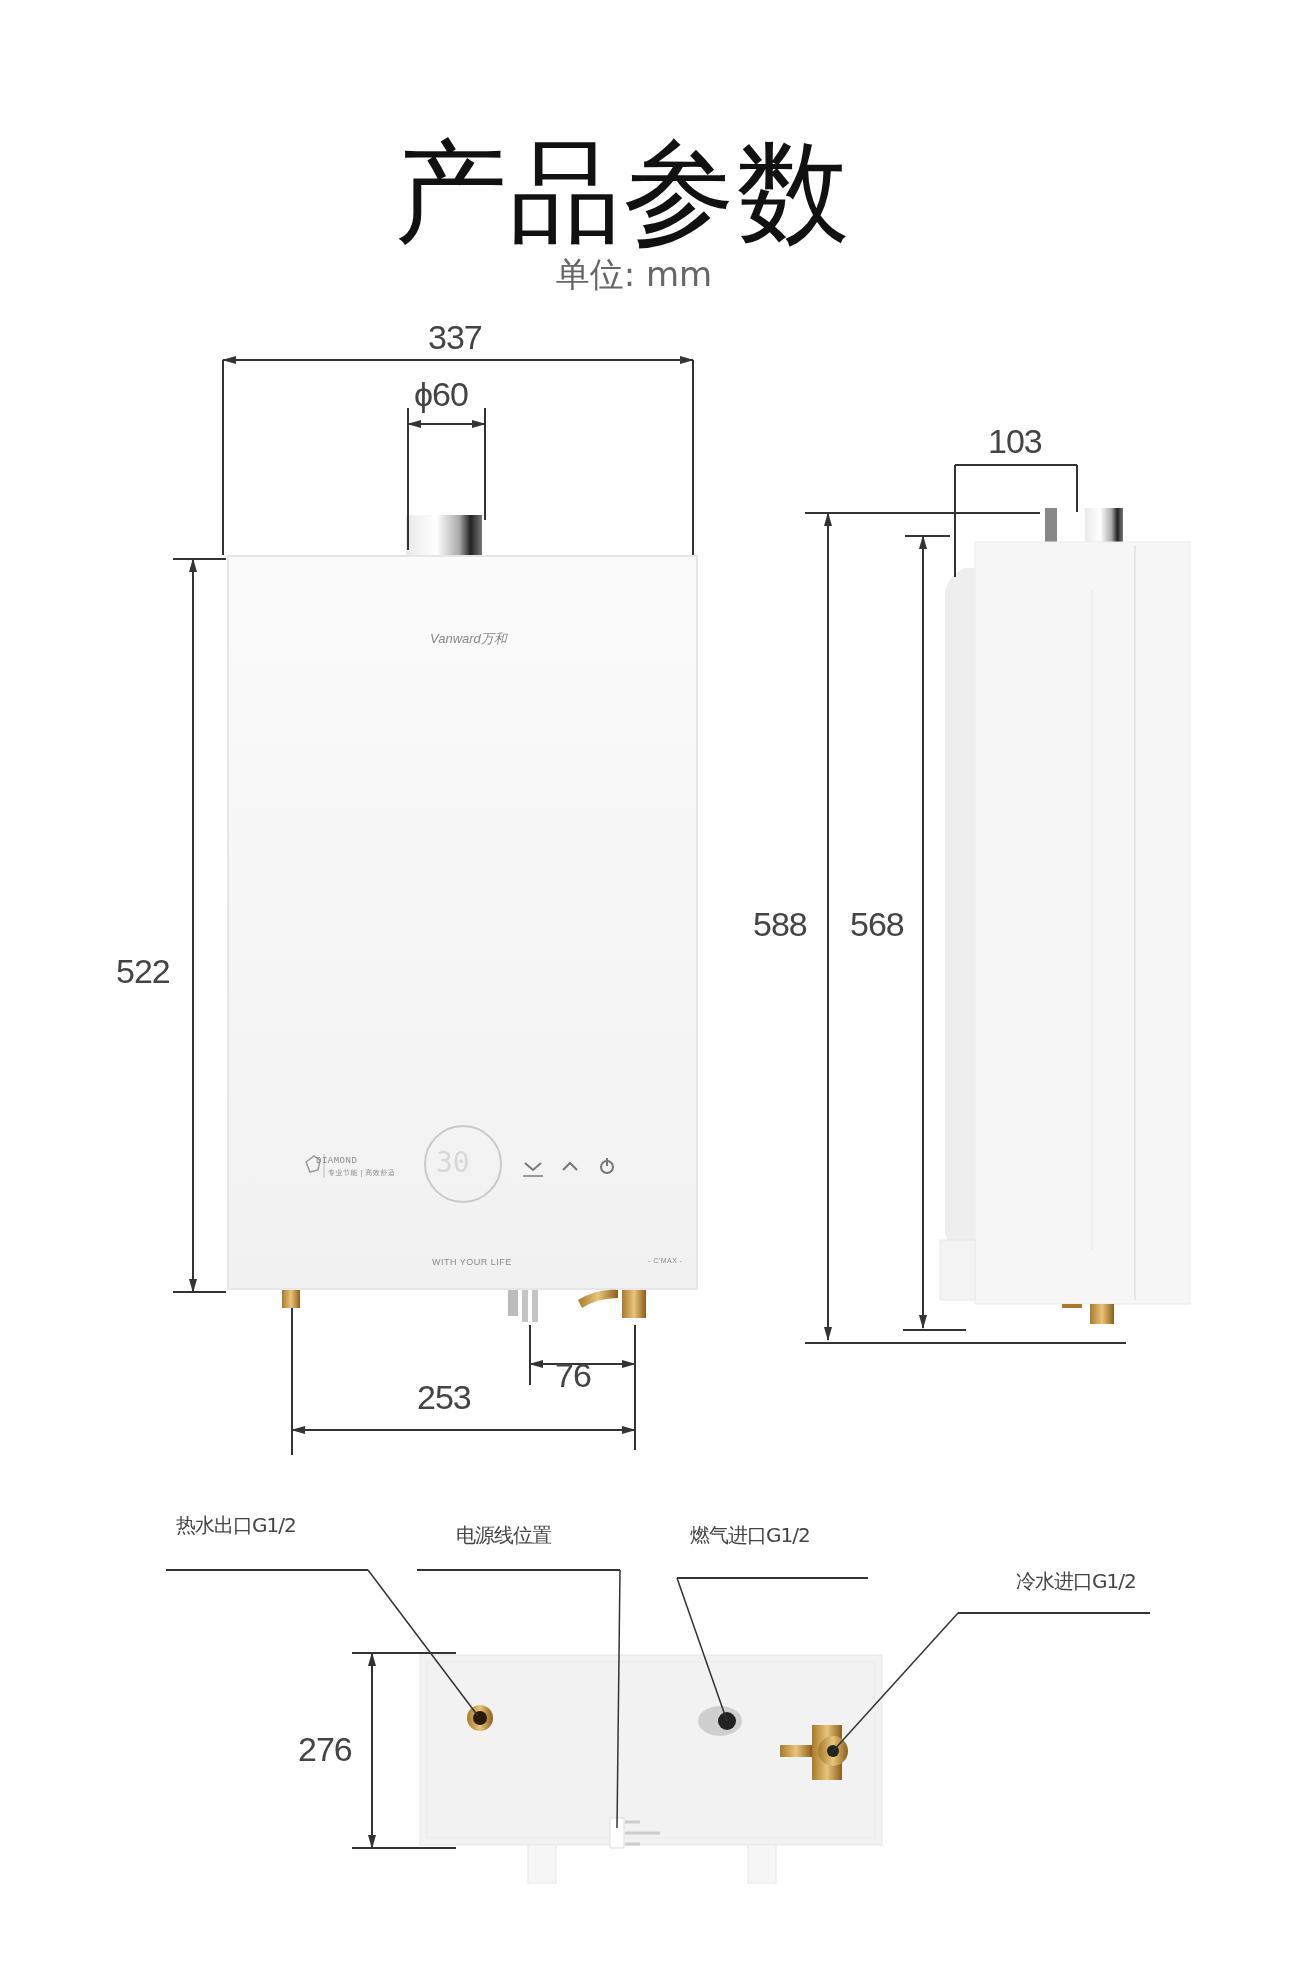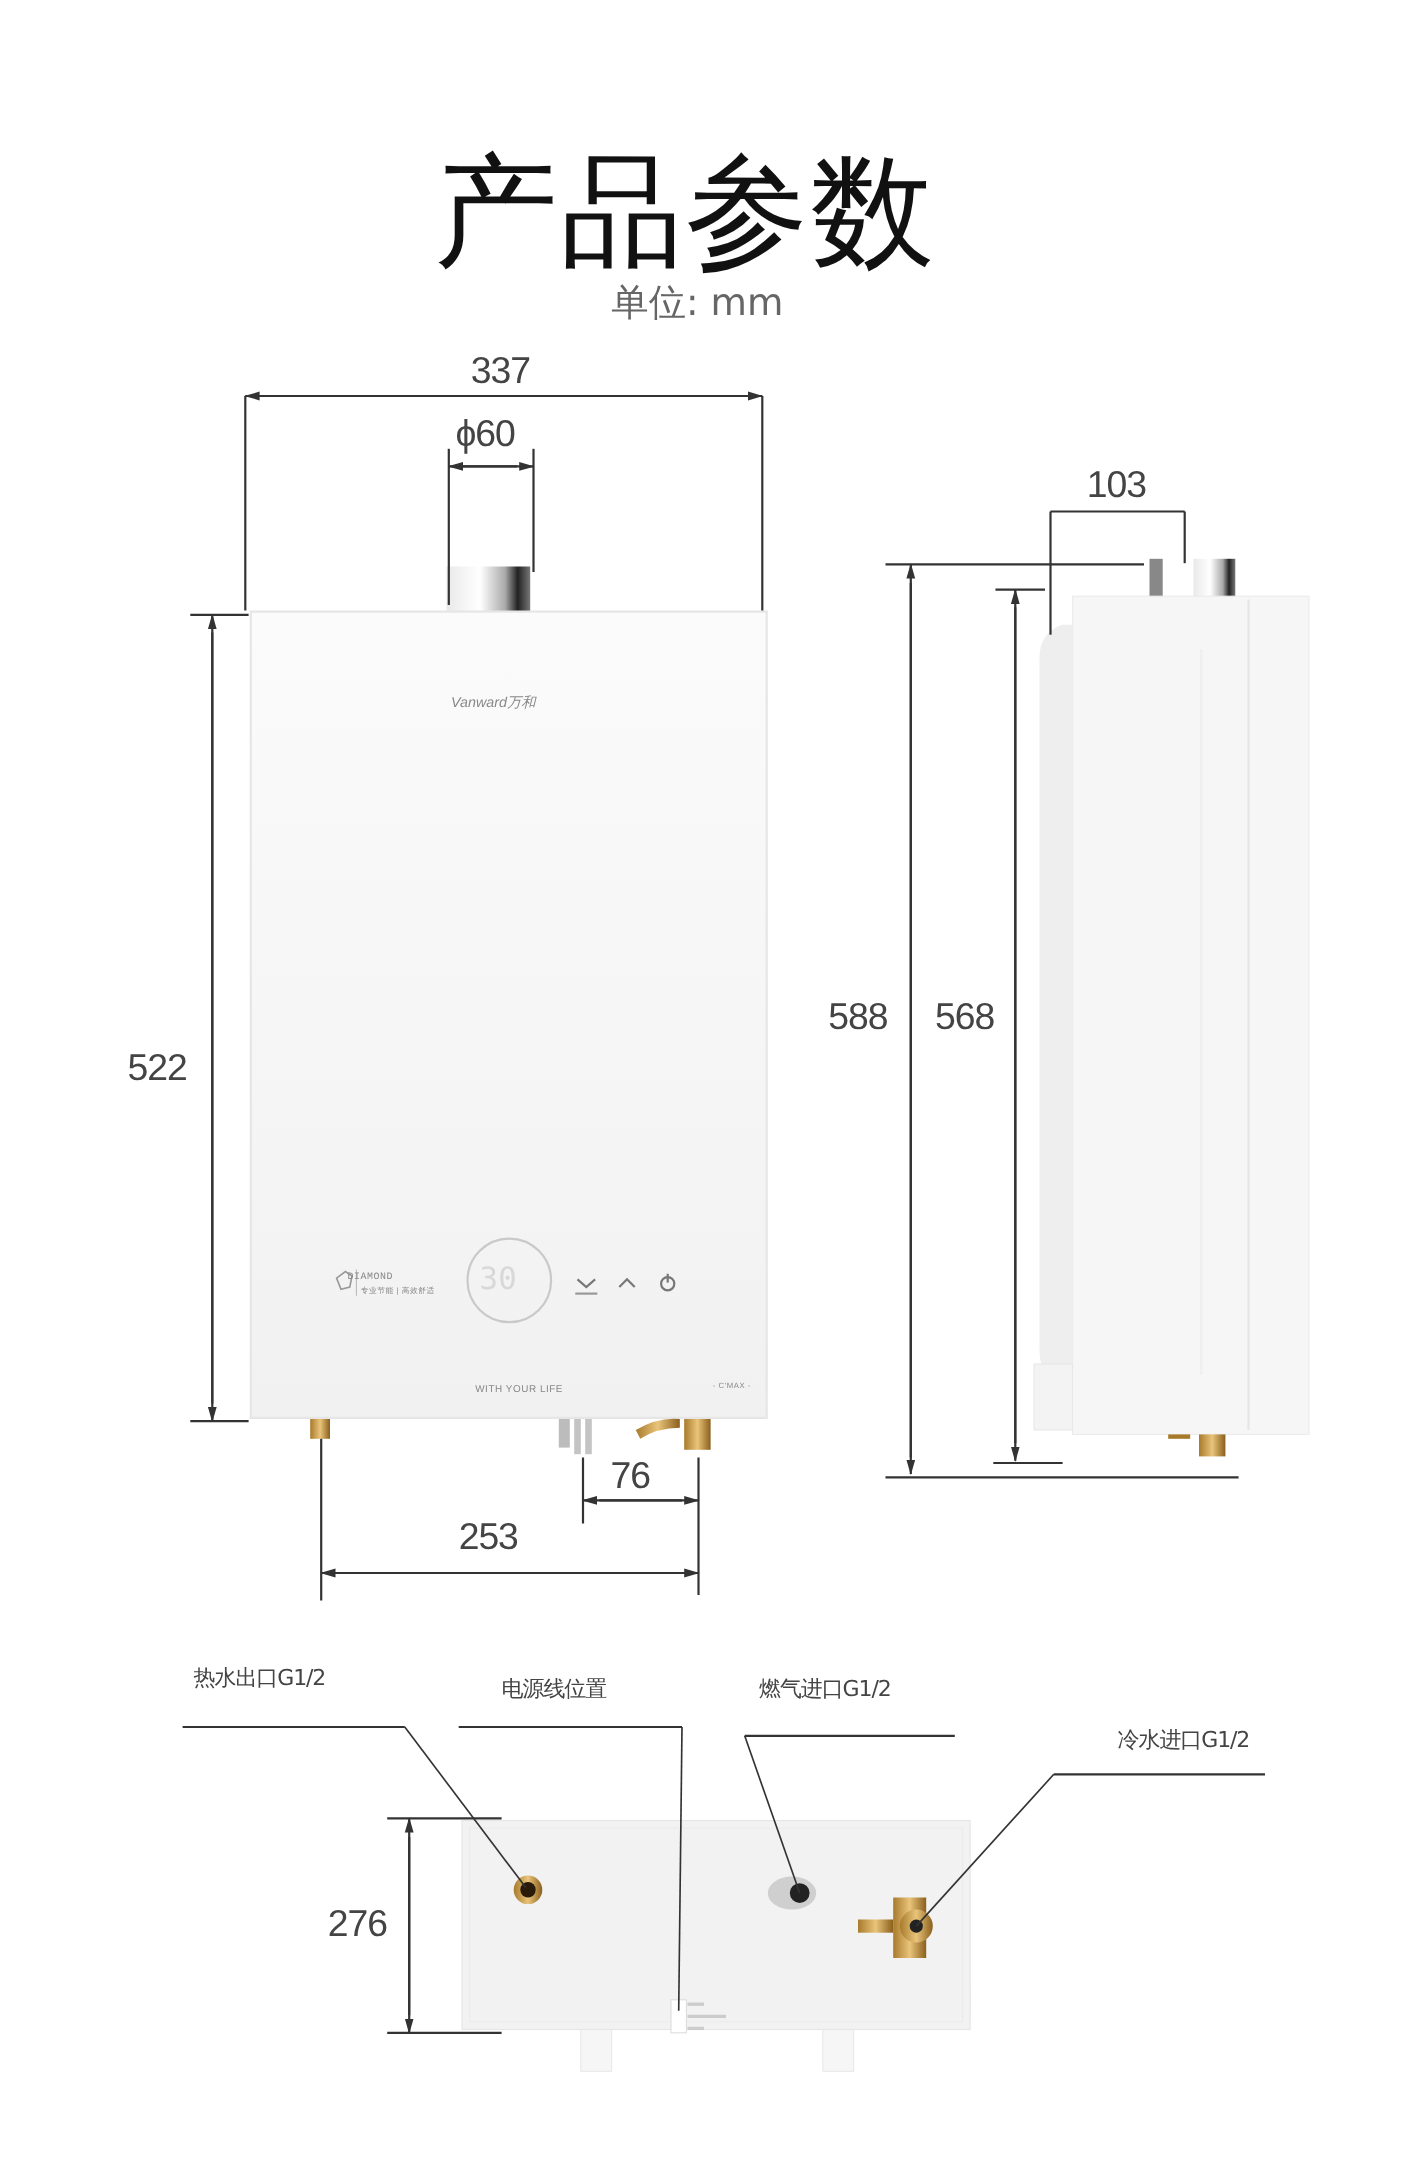--- a/index.html
+++ b/index.html
@@ -149,34 +149,34 @@
     <line x1="368" y1="1570" x2="478" y2="1716" stroke="#333" stroke-width="1.5"></line>
     <line x1="417" y1="1570" x2="620" y2="1570" stroke="#333" stroke-width="2"></line>
     <line x1="620" y1="1570" x2="617" y2="1828" stroke="#333" stroke-width="1.5"></line>
     <line x1="677" y1="1578" x2="868" y2="1578" stroke="#333" stroke-width="2"></line>
     <line x1="677" y1="1578" x2="727" y2="1721" stroke="#333" stroke-width="1.5"></line>
     <line x1="958" y1="1613" x2="1150" y2="1613" stroke="#333" stroke-width="2"></line>
     <line x1="958" y1="1613" x2="833" y2="1751" stroke="#333" stroke-width="1.5"></line>
   </g>
 </svg>
 
-<div class="abs" style="left:410px;top:630px;font-size:13px;font-style:italic;color:#888;">Vanward万和</div>
+<div class="abs" style="left:430px;top:630px;font-size:13px;font-style:italic;color:#888;">Vanward万和</div>
 <div class="abs" style="left:436px;top:1146px;font-size:28px;color:#d8d8d8;font-family:'DejaVu Sans Mono',monospace;">30</div>
 <div class="abs panel-text" style="left:316px;top:1156px;font-family:Liberation Mono, monospace;">DIAMOND</div>
 <div class="abs panel-text" style="left:328px;top:1168px;font-size:7px;">专业节能 | 高效舒适</div>
 <div class="abs panel-text" style="left:432px;top:1257px;">WITH YOUR LIFE</div>
 <div class="abs panel-text" style="left:648px;top:1257px;font-size:7px;">- C'MAX -</div>
 <div class="abs" style="left:518px;top:1152px;width:30px;height:30px;"></div>
 <div class="abs" style="left:558px;top:1152px;width:24px;height:24px;"></div>
 <div class="abs" style="left:596px;top:1152px;width:24px;height:24px;"></div>
 
 <div class="abs dim" style="left:428px;top:318px;">337</div>
 <div class="abs dim" style="left:414px;top:375px;">ϕ60</div>
 <div class="abs dim" style="left:116px;top:952px;">522</div>
-<div class="abs dim" style="left:555px;top:1323px;text-align:center;">76</div>
+<div class="abs dim" style="left:555px;top:1356px;text-align:center;">76</div>
 <div class="abs dim" style="left:417px;top:1378px;">253</div>
 
 <div class="abs dim" style="left:988px;top:422px;">103</div>
 <div class="abs dim" style="left:753px;top:905px;">588</div>
 <div class="abs dim" style="left:850px;top:905px;">568</div>
 
 <div class="abs dim" style="left:298px;top:1730px;">276</div>
 
 <div class="abs lbl" style="left:176px;top:1512px;">热水出口G1/2</div>
 <div class="abs lbl" style="left:456px;top:1522px;">电源线位置</div>

